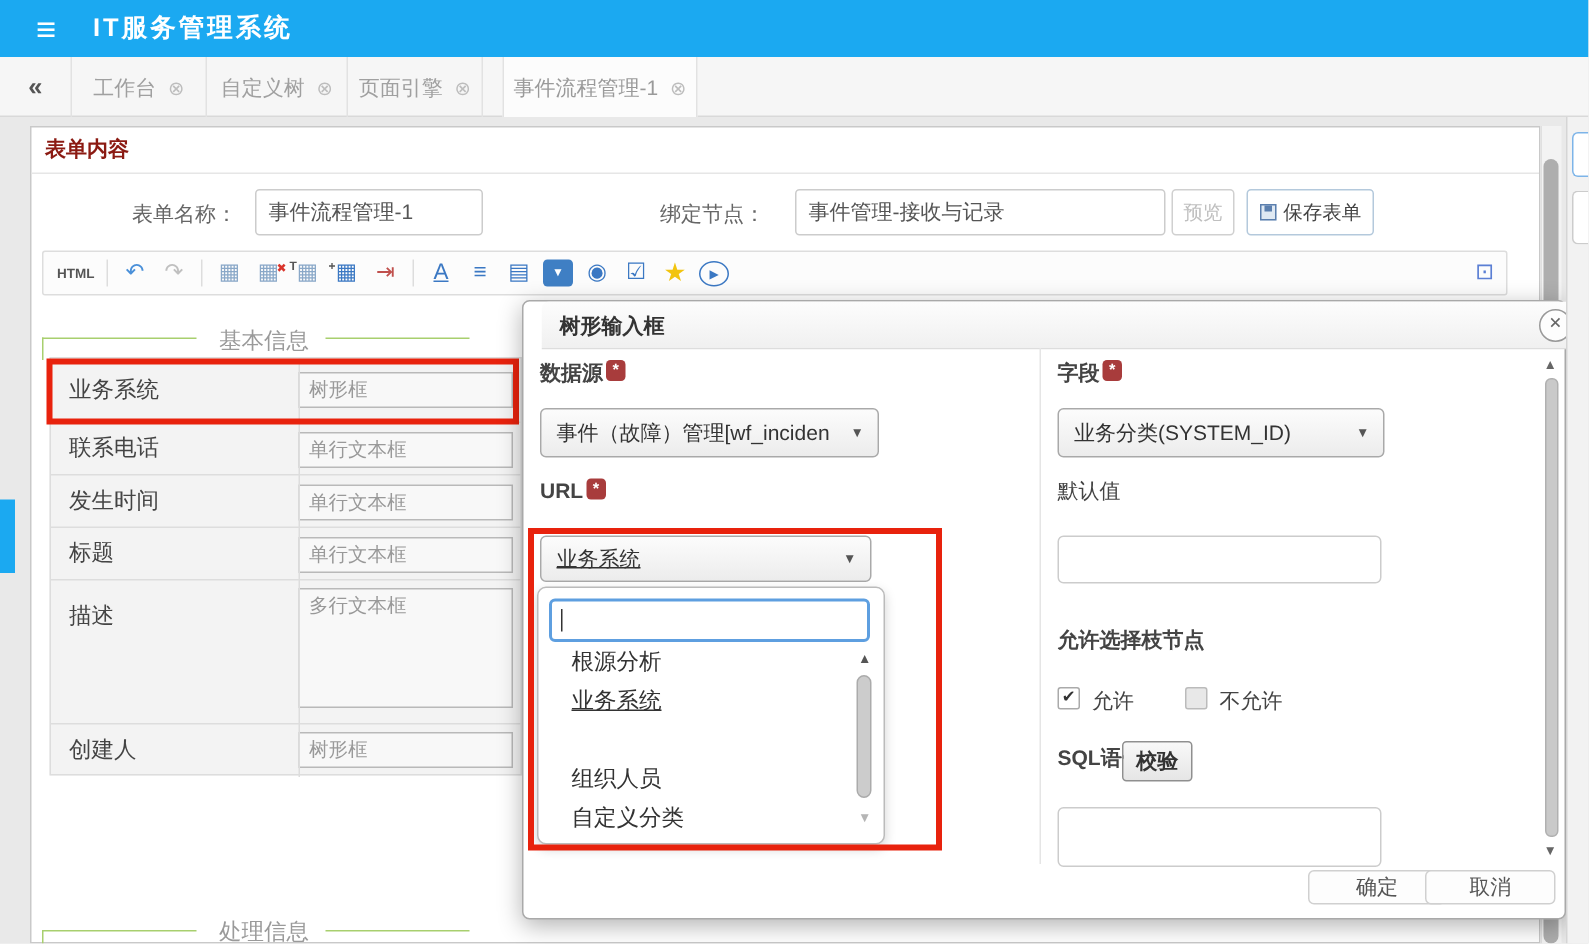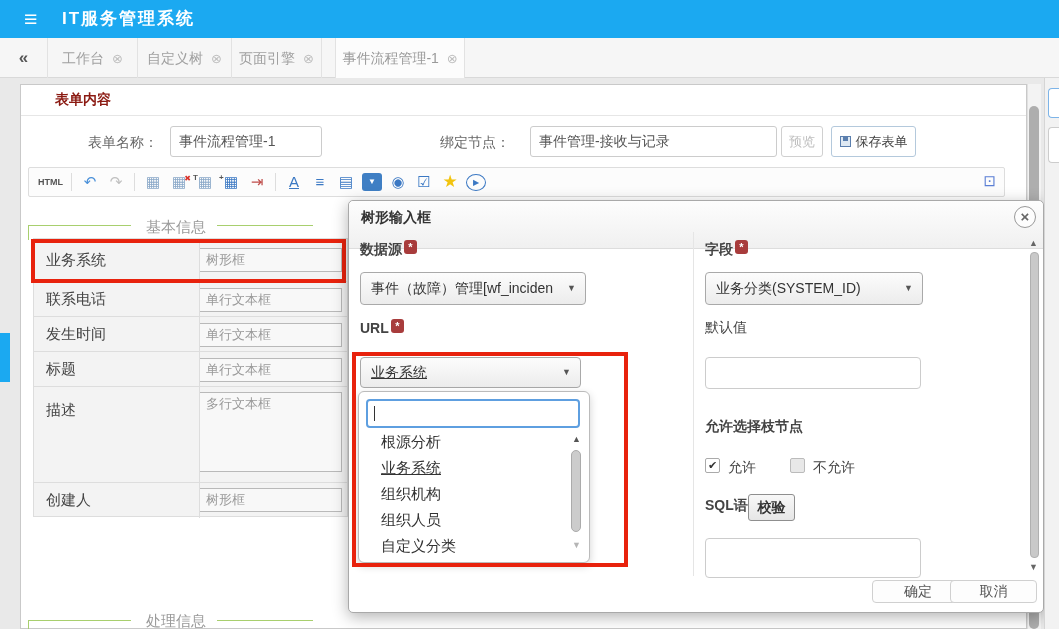--- a/index.html
+++ b/index.html
@@ -23,21 +23,21 @@
   #tab0 { left:48px;  width:90px; }
   #tab1 { left:138px; width:94px; }
   #tab2 { left:232px; width:90px; }
   #tab3 { left:335px; width:130px; background:#fcfcfc; border-left:1px solid #e2e2e2; color:#9a9a9a; }
   .tab .x { color:#bdbdbd; font-size:13px; margin-left:4px; }
 
   
   #content-bg { left:0; top:78px; width:1059px; height:551px; background:#e9e9e9; }
   #panel { left:20px; top:84px; width:1007px; height:545px; background:#fff;
     border:1px solid #c9c9c9; }
-  #panel-title { left:30px; top:91px; color:#8b1a12; font-weight:bold; font-size:14px;margin-left:25px; }
+  #panel-title { left:30px; top:91px; color:#8b1a12; font-weight:bold; font-size:14px; }
   #panel-hdr-line { left:21px; top:115px; width:1005px; height:0; border-top:1px solid #e6e6e6; }
 
   .lbl { color:#666; font-size:14px; }
   .inp { background:#fff; border:1px solid #ccc; border-radius:3px; color:#555;
     font-size:14px; padding:0 8px; font-family:inherit; }
   #fn-label { left:88px; top:134px; }
   #fn-input { left:170px; top:126px; width:152px; height:31px; }
   #bn-label { left:440px; top:134px; }
   #bn-input { left:530px; top:126px; width:247px; height:31px; }
   .btn { position:absolute; background:#fff; border:1px solid #d0d0d0; border-radius:3px;
@@ -92,22 +92,22 @@
   #right-strip { left:1044px; top:78px; width:15px; height:551px; background:#f2f2f2;
     border-left:1px solid #d5d5d5; z-index:30; }
   .strip-frag { position:absolute; left:1048px; width:11px; background:#fff;
     border:1px solid #ccc; border-right:none; border-radius:4px 0 0 4px; z-index:31; }
   #frag1 { top:88px; height:30px; border-color:#7db4e8; }
   #frag2 { top:127px; height:36px; }
 
   
   #modal { left:348px; top:200px; width:696px; height:413px; background:#fff;
     border:1px solid #a9a9a9; border-radius:5px; box-shadow:0 4px 16px rgba(0,0,0,.3); z-index:10; }
-  #m-head { position:absolute; left:0; top:0; width:694px; height:48px; border-radius:5px 5px 0 0;
-    background:linear-gradient(#fdfdfd,#f0f0f0); border-bottom:1px solid #ddd; }
+  #m-head { position:absolute; left:12px; top:0; width:694px; height:32px; border-radius:5px 5px 0 0;
+    background:linear-gradient(#fdfdfd,#f0f0f0); border-bottom:1px solid #ddd;font-family:Liberation Serif, serif; }
   #m-title { position:absolute; left:12px; top:8px; font-size:14px; font-weight:bold; color:#333; }
   #m-close { position:absolute; right:7px; top:5px; width:22px; height:22px; border:1px solid #999;
     border-radius:50%; text-align:center; line-height:19px; color:#666; font-size:15px;
     font-weight:bold; background:#fdfdfd; cursor:pointer; }
   .m-hline { position:absolute; left:0; width:694px; height:0; border-top:1px solid #e8e8e8; }
   .m-lblrow { position:absolute; left:0; width:694px; background:#fbfbfb; }
   .m-label { position:absolute; color:#444; font-size:14px; font-weight:bold; }
   .m-label.normal { font-weight:normal; }
   .req { display:inline-block; background:#a83c3c; color:#fff; font-size:11px; line-height:14px;
     width:13px; text-align:center; border-radius:3px; margin-left:2px; vertical-align:3px; }
@@ -323,21 +323,20 @@
   <span id="m-sb-up" class="abs">▲</span>
   <div id="m-sb-thumb" class="abs"></div>
   <span id="m-sb-down" class="abs">▼</span>
 
   <div id="dd-panel" class="abs">
     <div id="dd-search">
       <span class="caret-bar"></span>
     </div>
     <div class="dd-item" style="top:38px;">根源分析</div>
     <div class="dd-item sel" style="top:64px;">业务系统</div>
-    <div class="dd-item" style="top:90px;">组织机构</div>
     <div class="dd-item" style="top:116px;">组织人员</div>
     <div class="dd-item" style="top:142px;">自定义分类</div>
     <span id="dd-sb-up">▲</span>
     <div id="dd-sb-thumb"></div>
     <span id="dd-sb-down">▼</span>
   </div>
 
   <div id="red-rect-2" class="abs"></div>
 
 </div>

